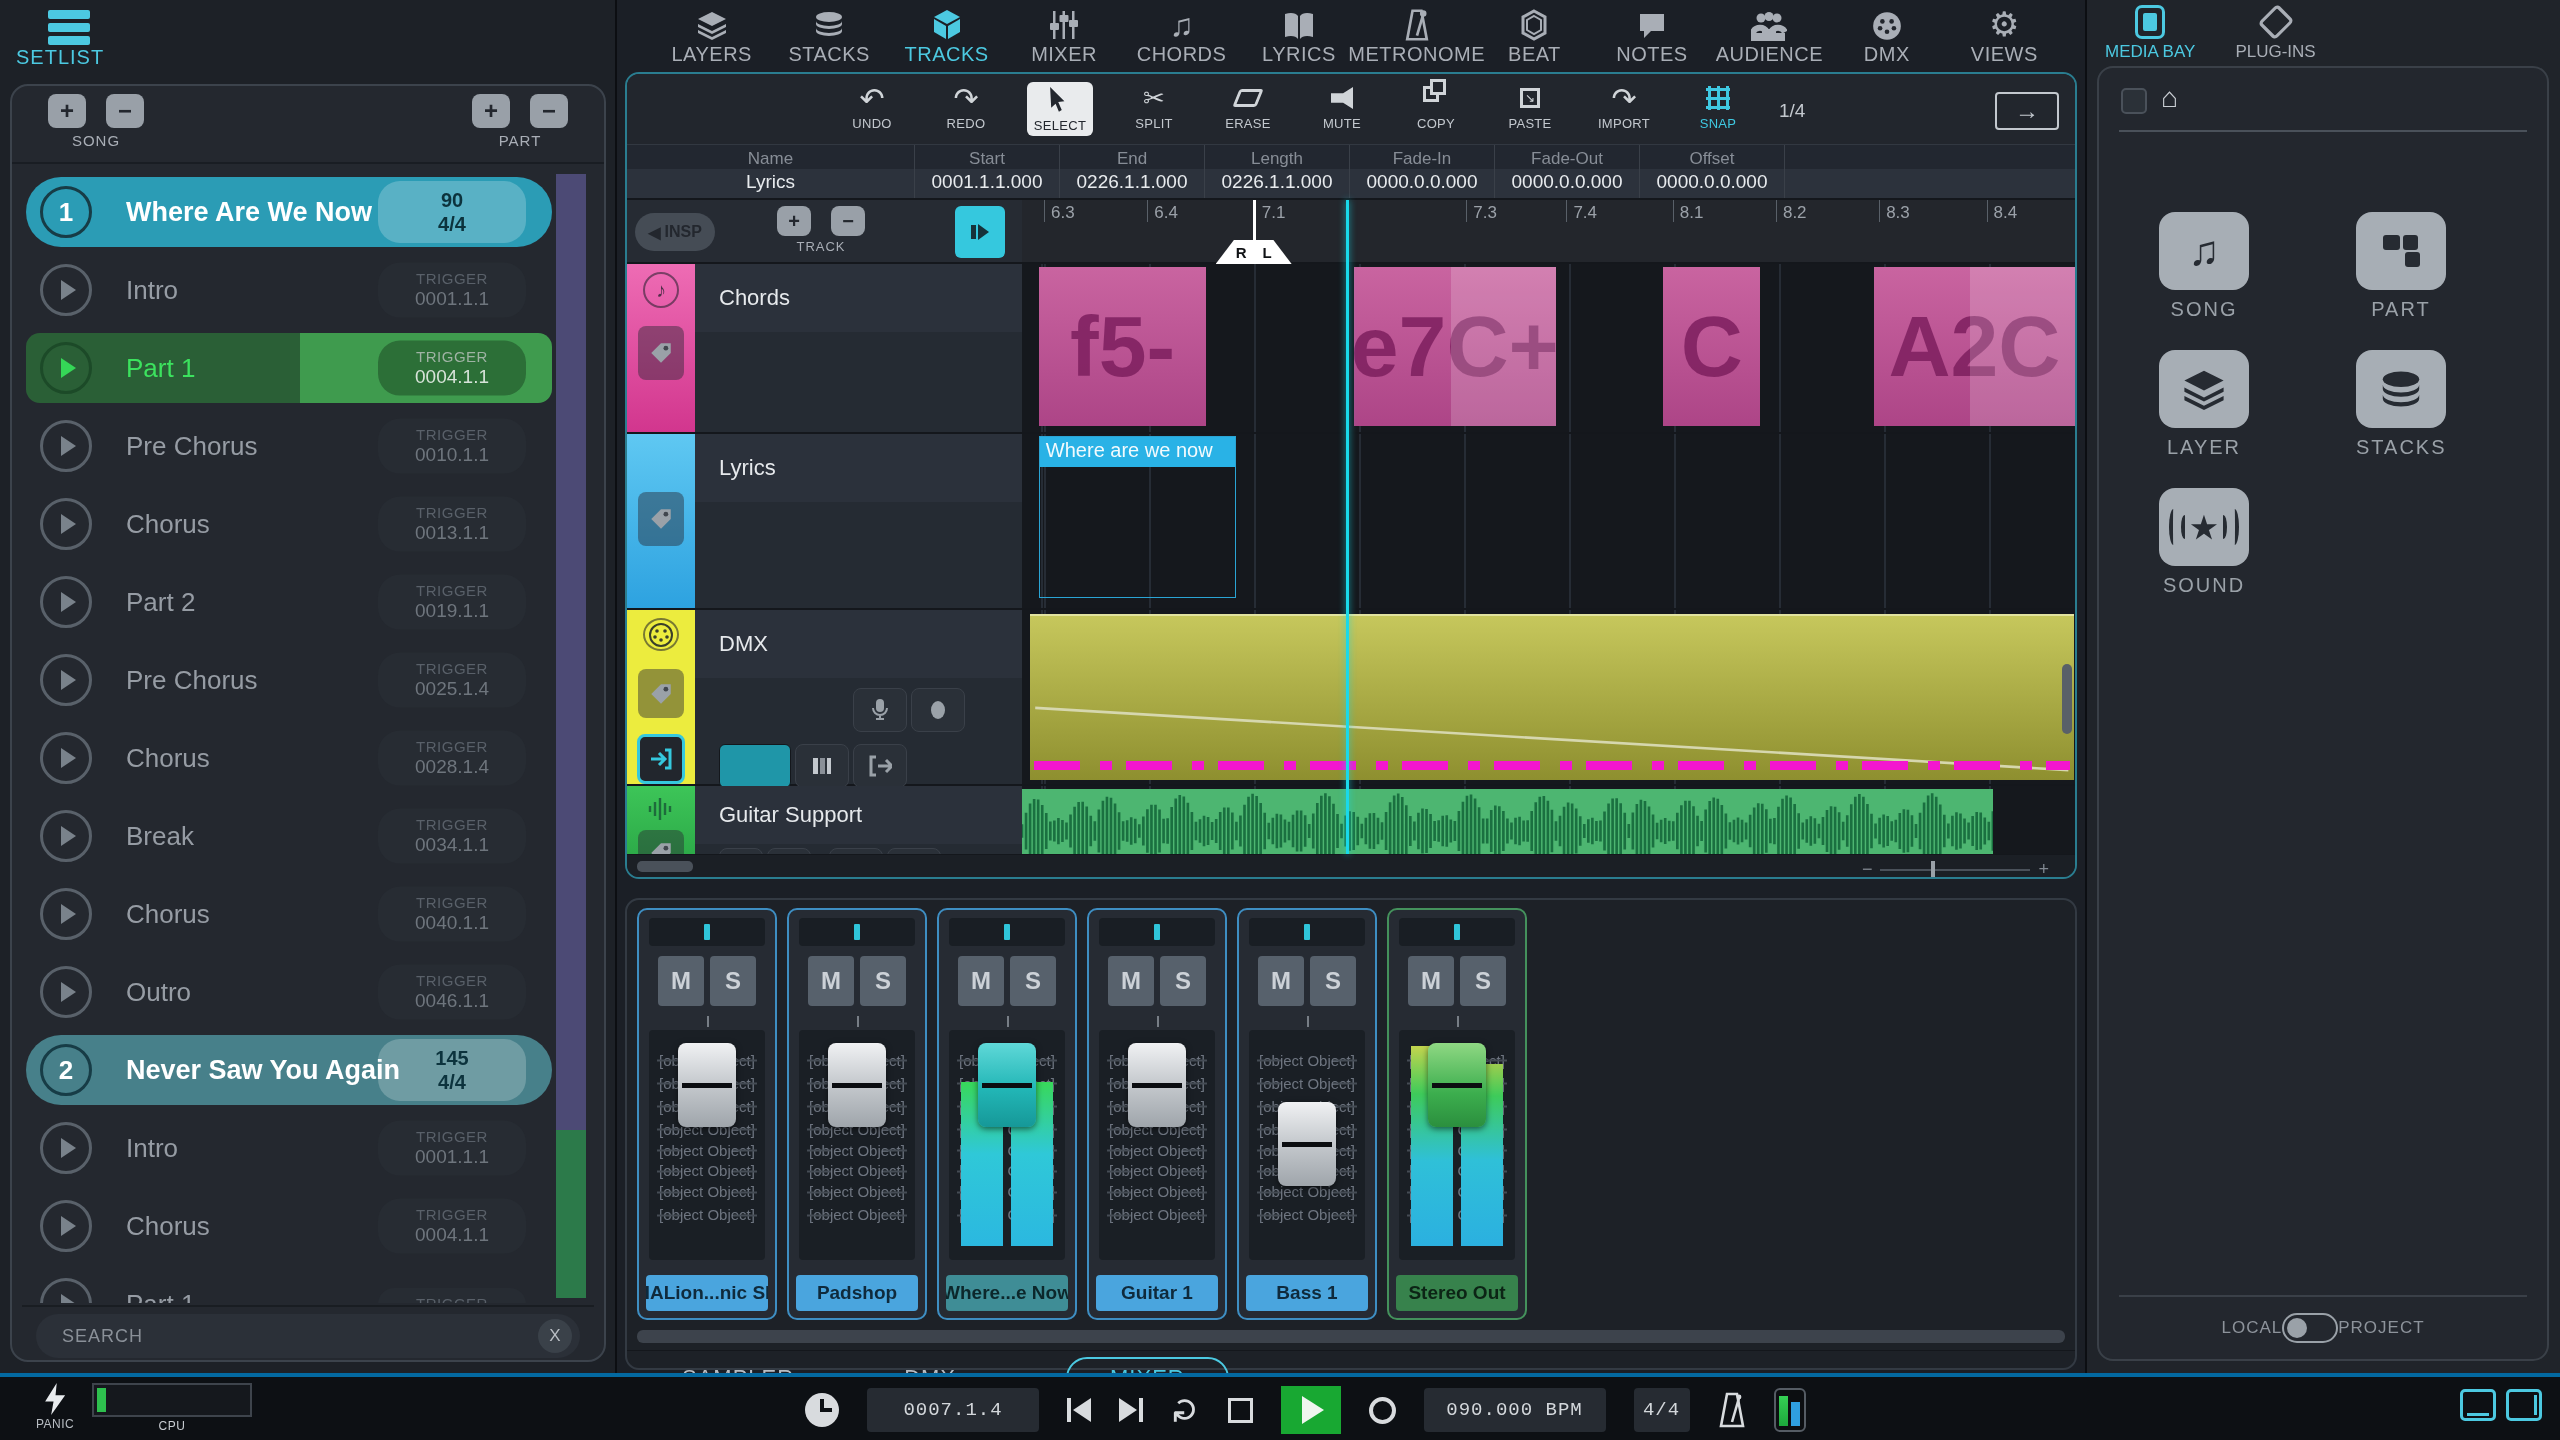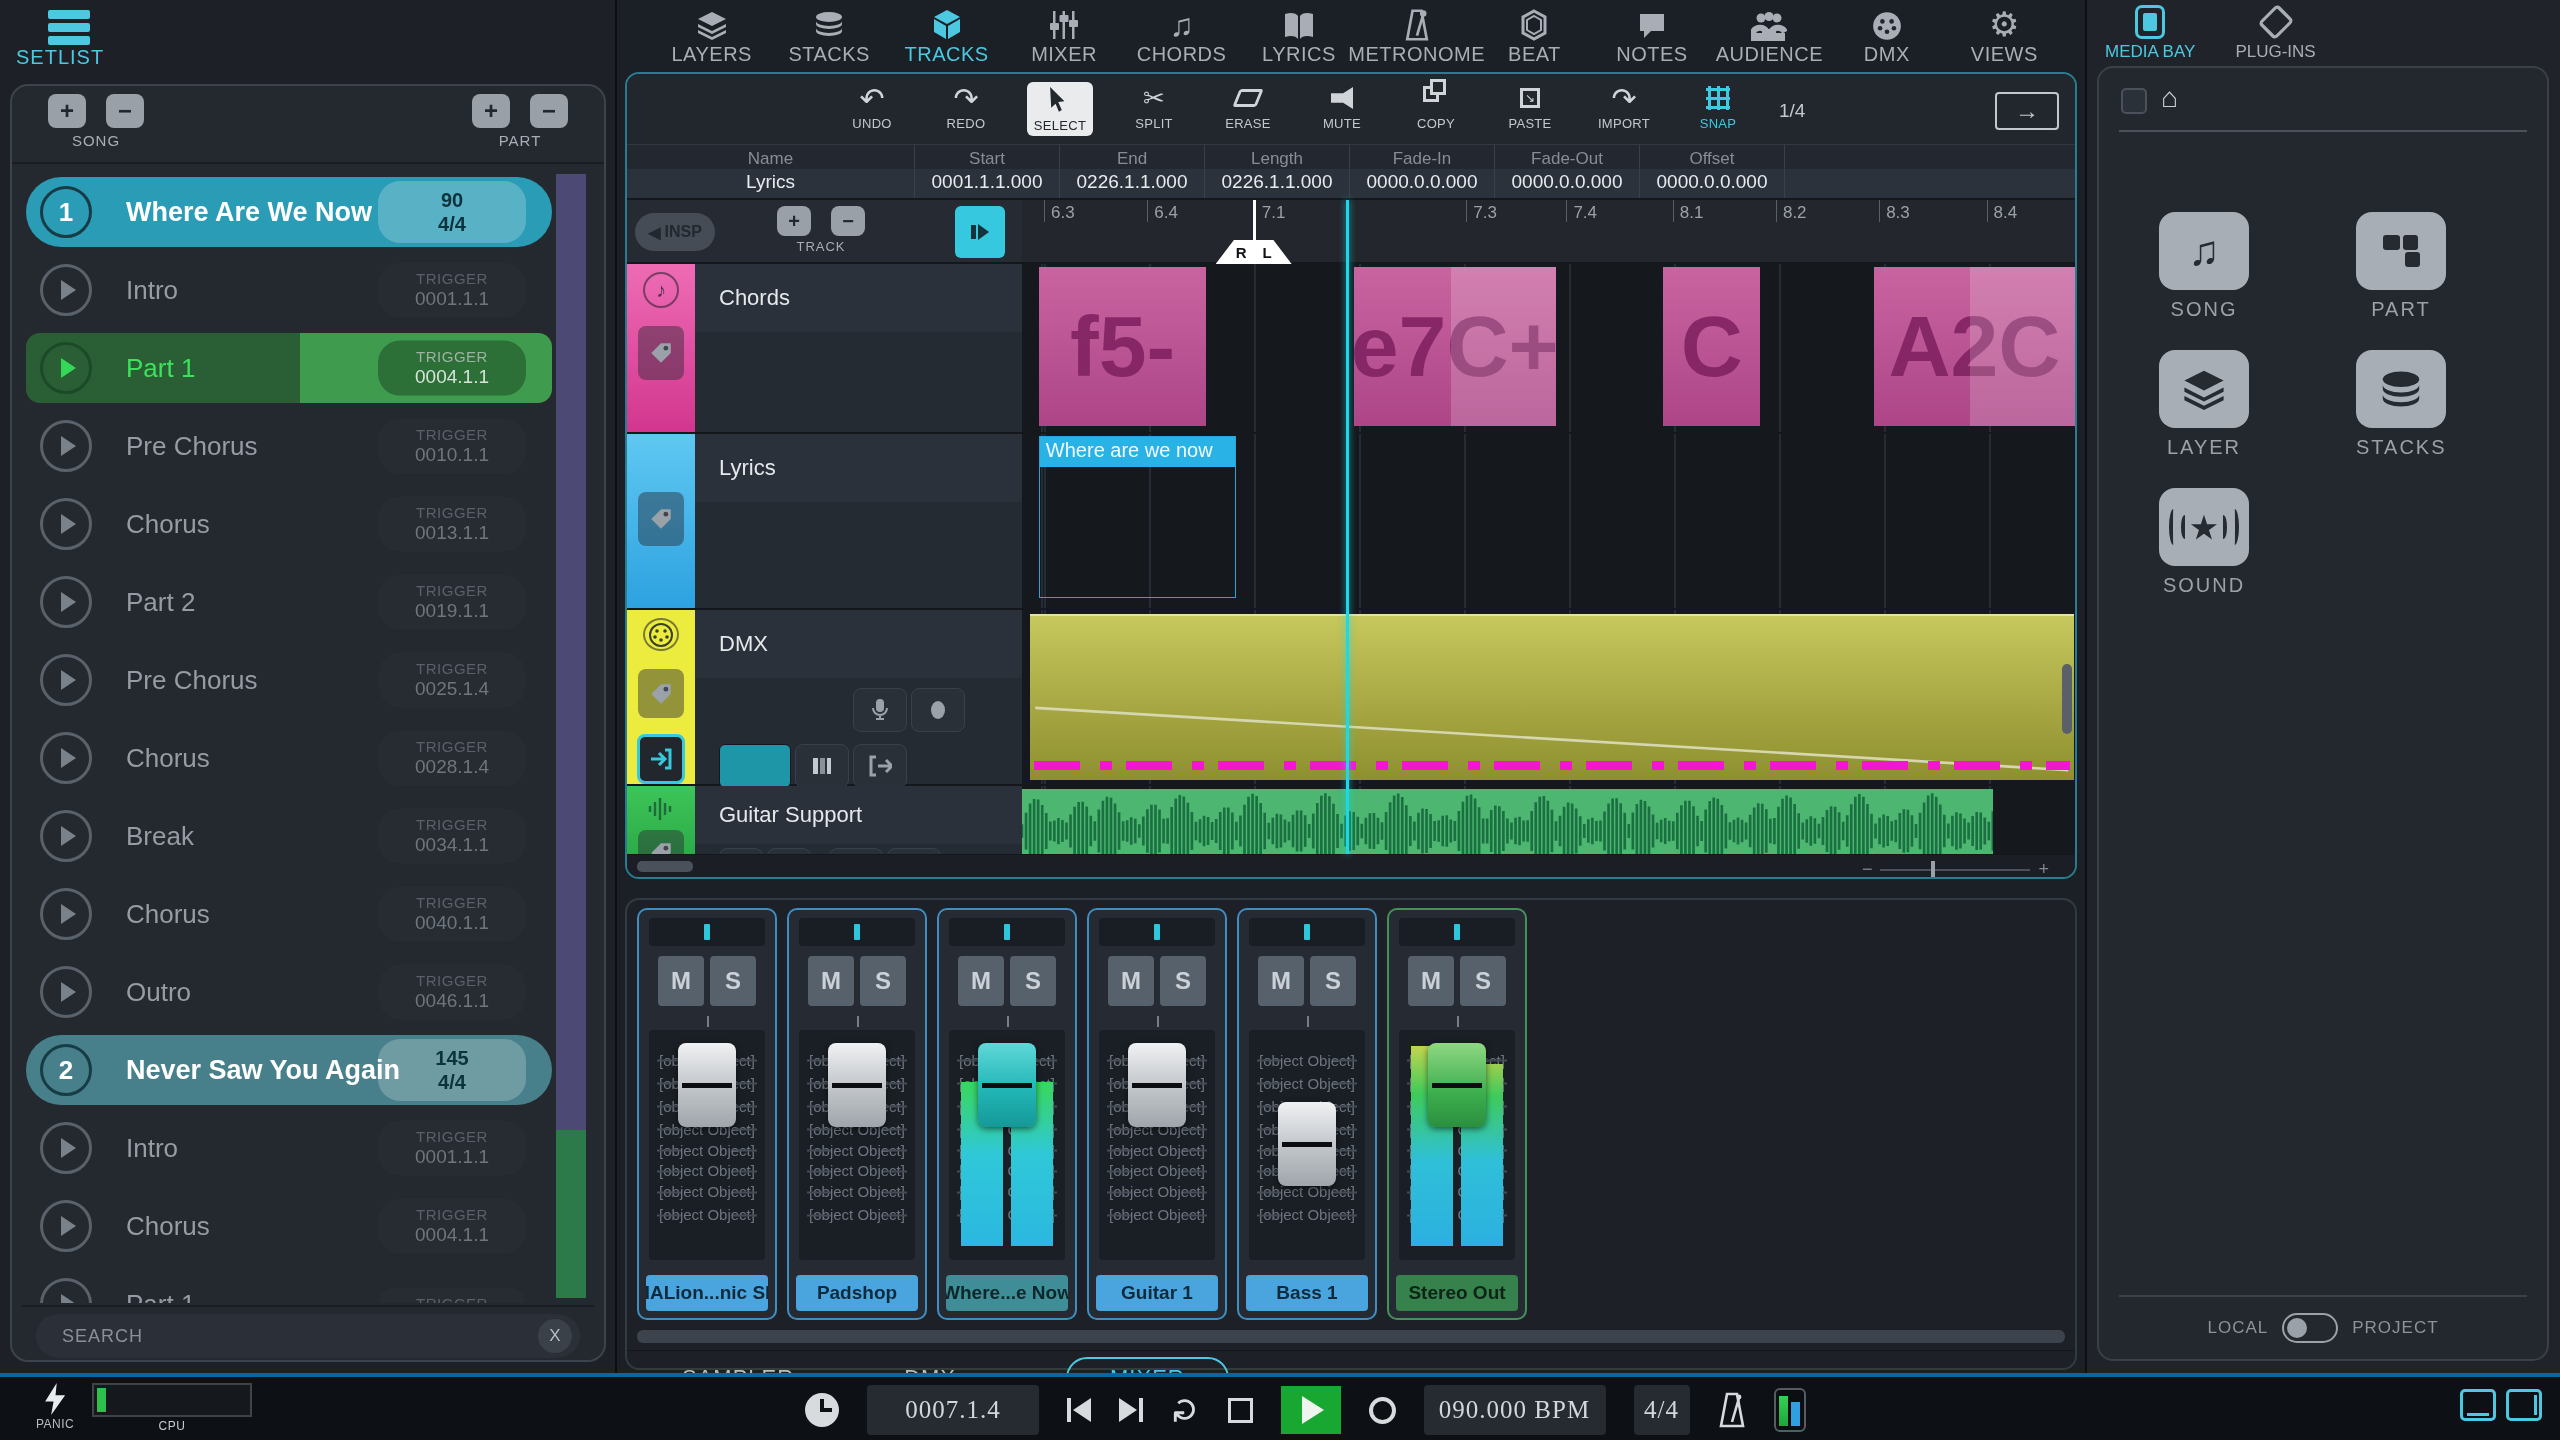--- a/index.html
+++ b/index.html
@@ -180,38 +180,38 @@
   .mb-label { margin-top:8px; font-size:20px; color:#9aa1a8; letter-spacing:2px; }
   .pos-c1 { left:60px; } .pos-c2 { left:257px; }
   .pos-r1 { top:144px; } .pos-r2 { top:282px; } .pos-r3 { top:420px; }
   .sound-glyph { display:flex; align-items:center; gap:3px; font-weight:bold; }
   .arcL,.arcR { width:9px; height:36px; border-left:4px solid #262b32; border-radius:50%; }
   .arcR { border-left:none; border-right:4px solid #262b32; }
   .arcL2,.arcR2 { width:7px; height:24px; border-left:4px solid #262b32; border-radius:50%; }
   .arcR2 { border-left:none; border-right:4px solid #262b32; }
   .star { font-size:30px; }
   .rdiv-bot { position:absolute; left:20px; right:20px; bottom:62px; height:2px; background:#3a4048; }
-  .localproj { position:absolute; left:0; right:0; bottom:16px; display:flex; align-items:center; justify-content:center; gap:14px; }
+  .localproj { position:absolute; left:0; right:0; bottom:16px; display:flex; align-items:center; justify-content:center; }
   .lp-label { font-size:17px; color:#8d939b; letter-spacing:1px; }
   .toggle { width:56px; height:30px; border:2px solid #9aa1a8; border-radius:15px; position:relative; }
   .toggle i { position:absolute; left:3px; top:3px; width:20px; height:20px; background:#9aa1a8; border-radius:50%; }
 
   
   .bottombar { position:absolute; left:0; top:1373px; width:2560px; height:67px; background:#0d1014; border-top:4px solid #0369a1; }
   .panic { position:absolute; left:36px; top:6px; display:flex; flex-direction:column; align-items:center; color:#b8bdc3; }
   .bolt { width:20px; height:32px; background:#e8ebee; clip-path:polygon(58% 0,0 58%,42% 58%,30% 100%,100% 38%,52% 38%); }
   .panic-label,.cpu-label { font-size:12px; letter-spacing:0.5px; margin-top:2px; }
   .cpu { position:absolute; left:92px; top:6px; display:flex; flex-direction:column; align-items:center; }
   .cpu-box { width:160px; height:34px; border:2px solid #3e444c; background:#15181d; position:relative; }
   .cpu-fill { position:absolute; left:3px; top:3px; bottom:3px; width:9px; background:#2ec04e; }
   .transport { position:absolute; left:805px; top:9px; display:flex; align-items:center; gap:28px; height:48px; }
   .clock { width:34px; height:34px; border-radius:50%; background:#d8dbde; position:relative; }
   .clock::after { content:""; position:absolute; left:15px; top:6px; width:4px; height:13px; background:#0d1014; }
   .clock::before { content:""; position:absolute; left:15px; top:15px; width:12px; height:4px; background:#0d1014; }
-  .digibox { height:50px; background:#262b32; border-radius:4px; color:#d3d7db; font-family:Liberation Serif, serif; font-size:25px; display:flex; align-items:center; justify-content:center; letter-spacing:1px; }
+  .digibox { height:44px; background:#262b32; border-radius:4px; color:#d3d7db; font-family:Liberation Mono, monospace; font-size:19px; display:flex; align-items:center; justify-content:center; letter-spacing:1px; }
   .pos-display { width:172px; }
   .bpm-display { width:182px; }
   .sig-display { width:56px; }
   .skip { display:flex; align-items:center; gap:2px; }
   .skbar { width:4px; height:24px; background:#d8dbde; }
   .sktriL { width:0; height:0; border-right:18px solid #d8dbde; border-top:12px solid transparent; border-bottom:12px solid transparent; }
   .sktriR { width:0; height:0; border-left:18px solid #d8dbde; border-top:12px solid transparent; border-bottom:12px solid transparent; }
   .loop { font-size:34px; color:#d8dbde; line-height:1; transform:rotate(-90deg); }
   .stop { width:25px; height:25px; border:3px solid #d8dbde; }
   .play { width:60px; height:48px; background:#18a832; display:flex; align-items:center; justify-content:center; }

